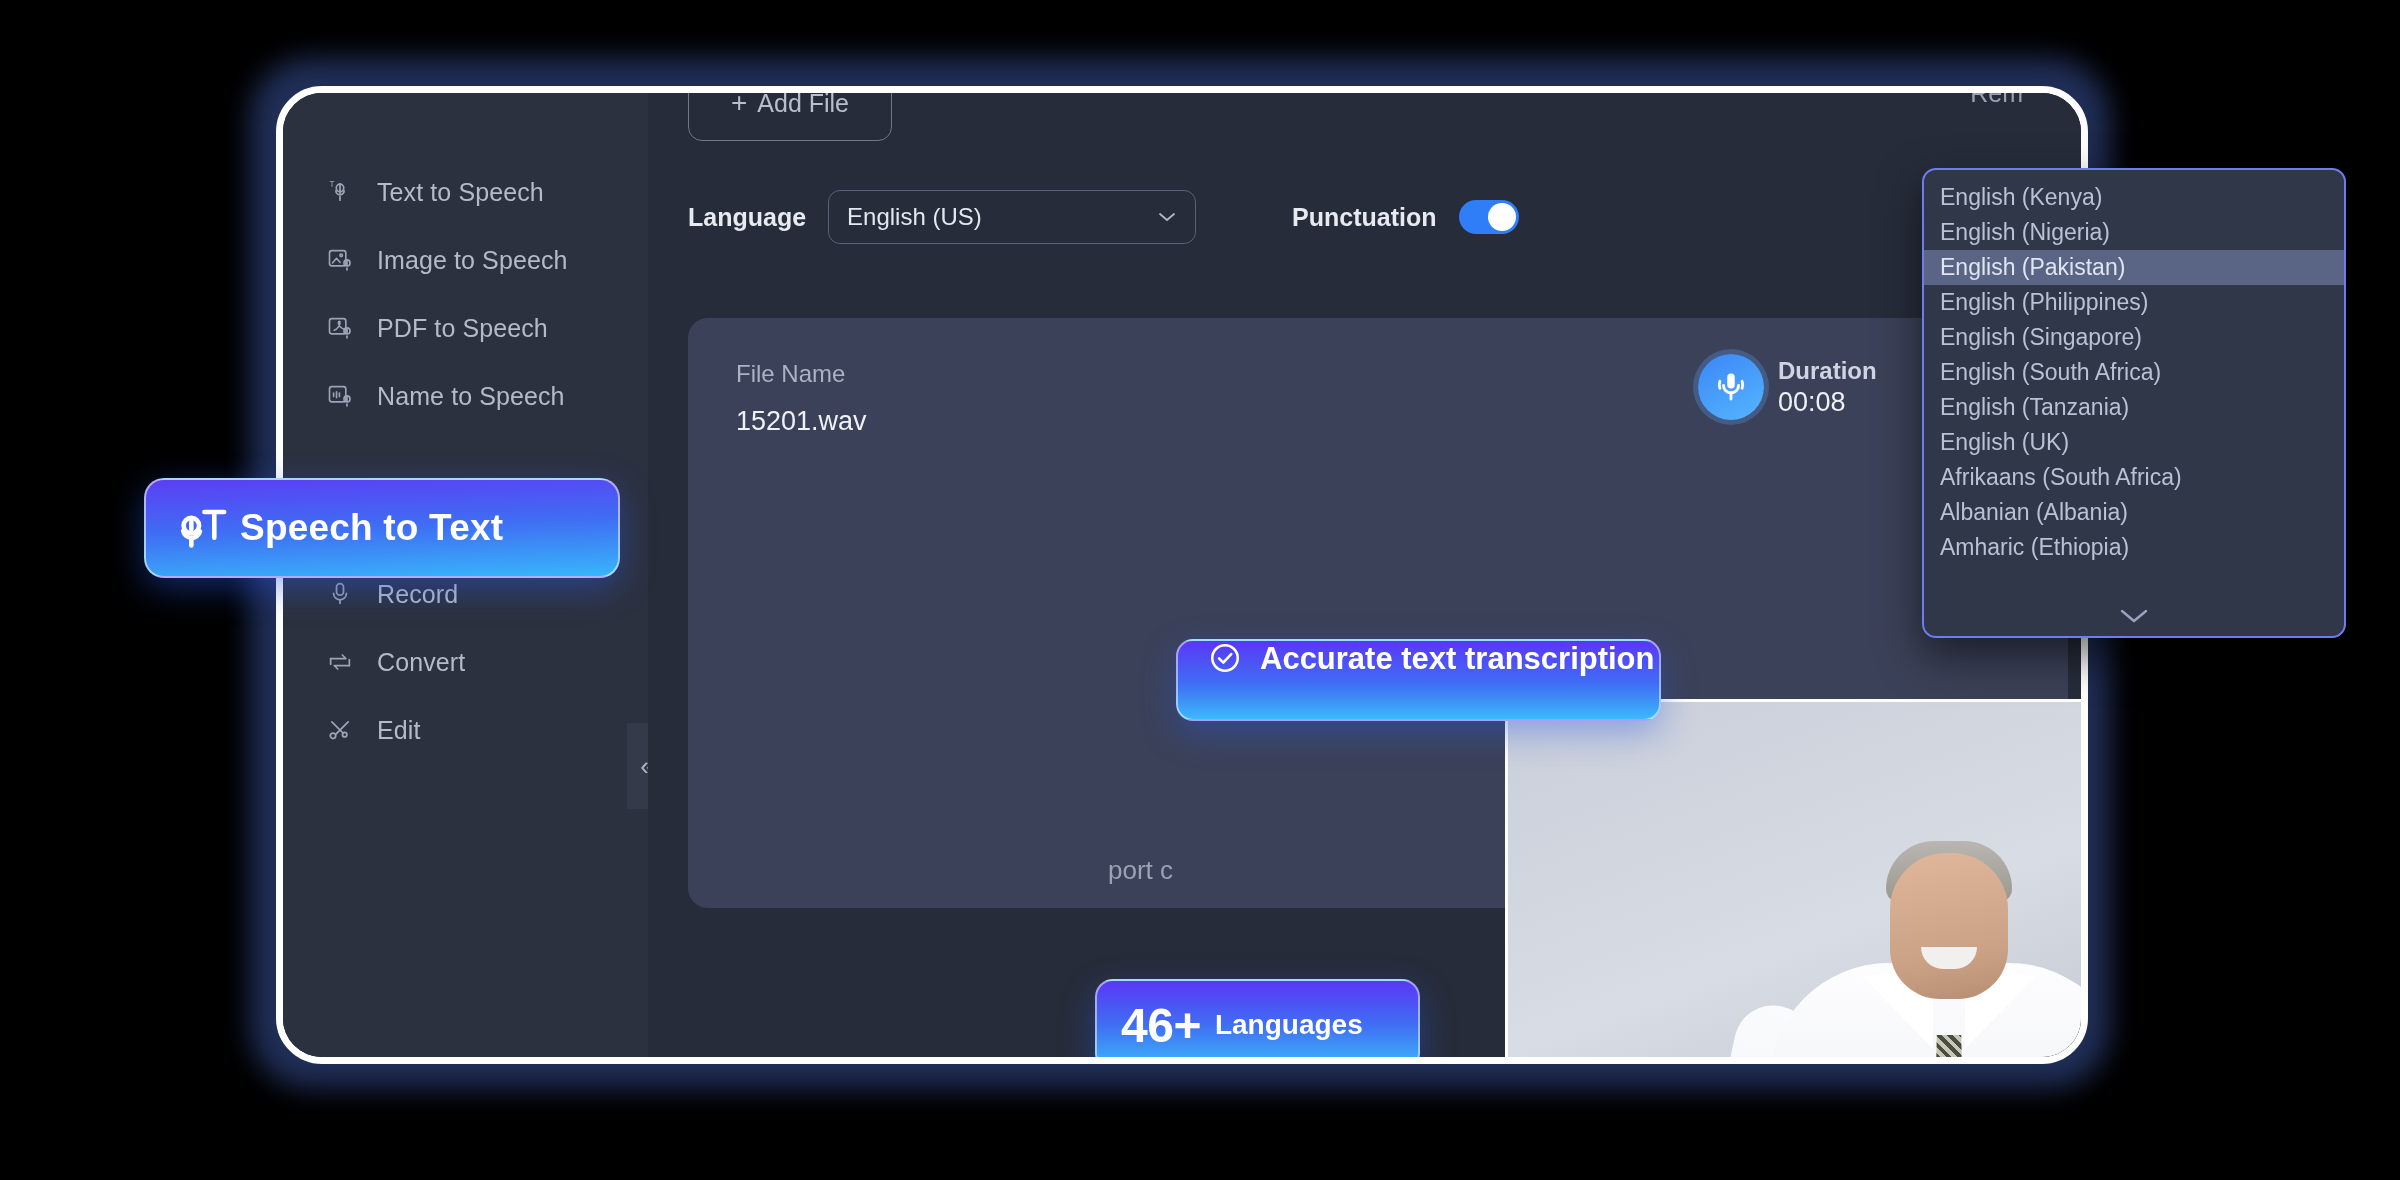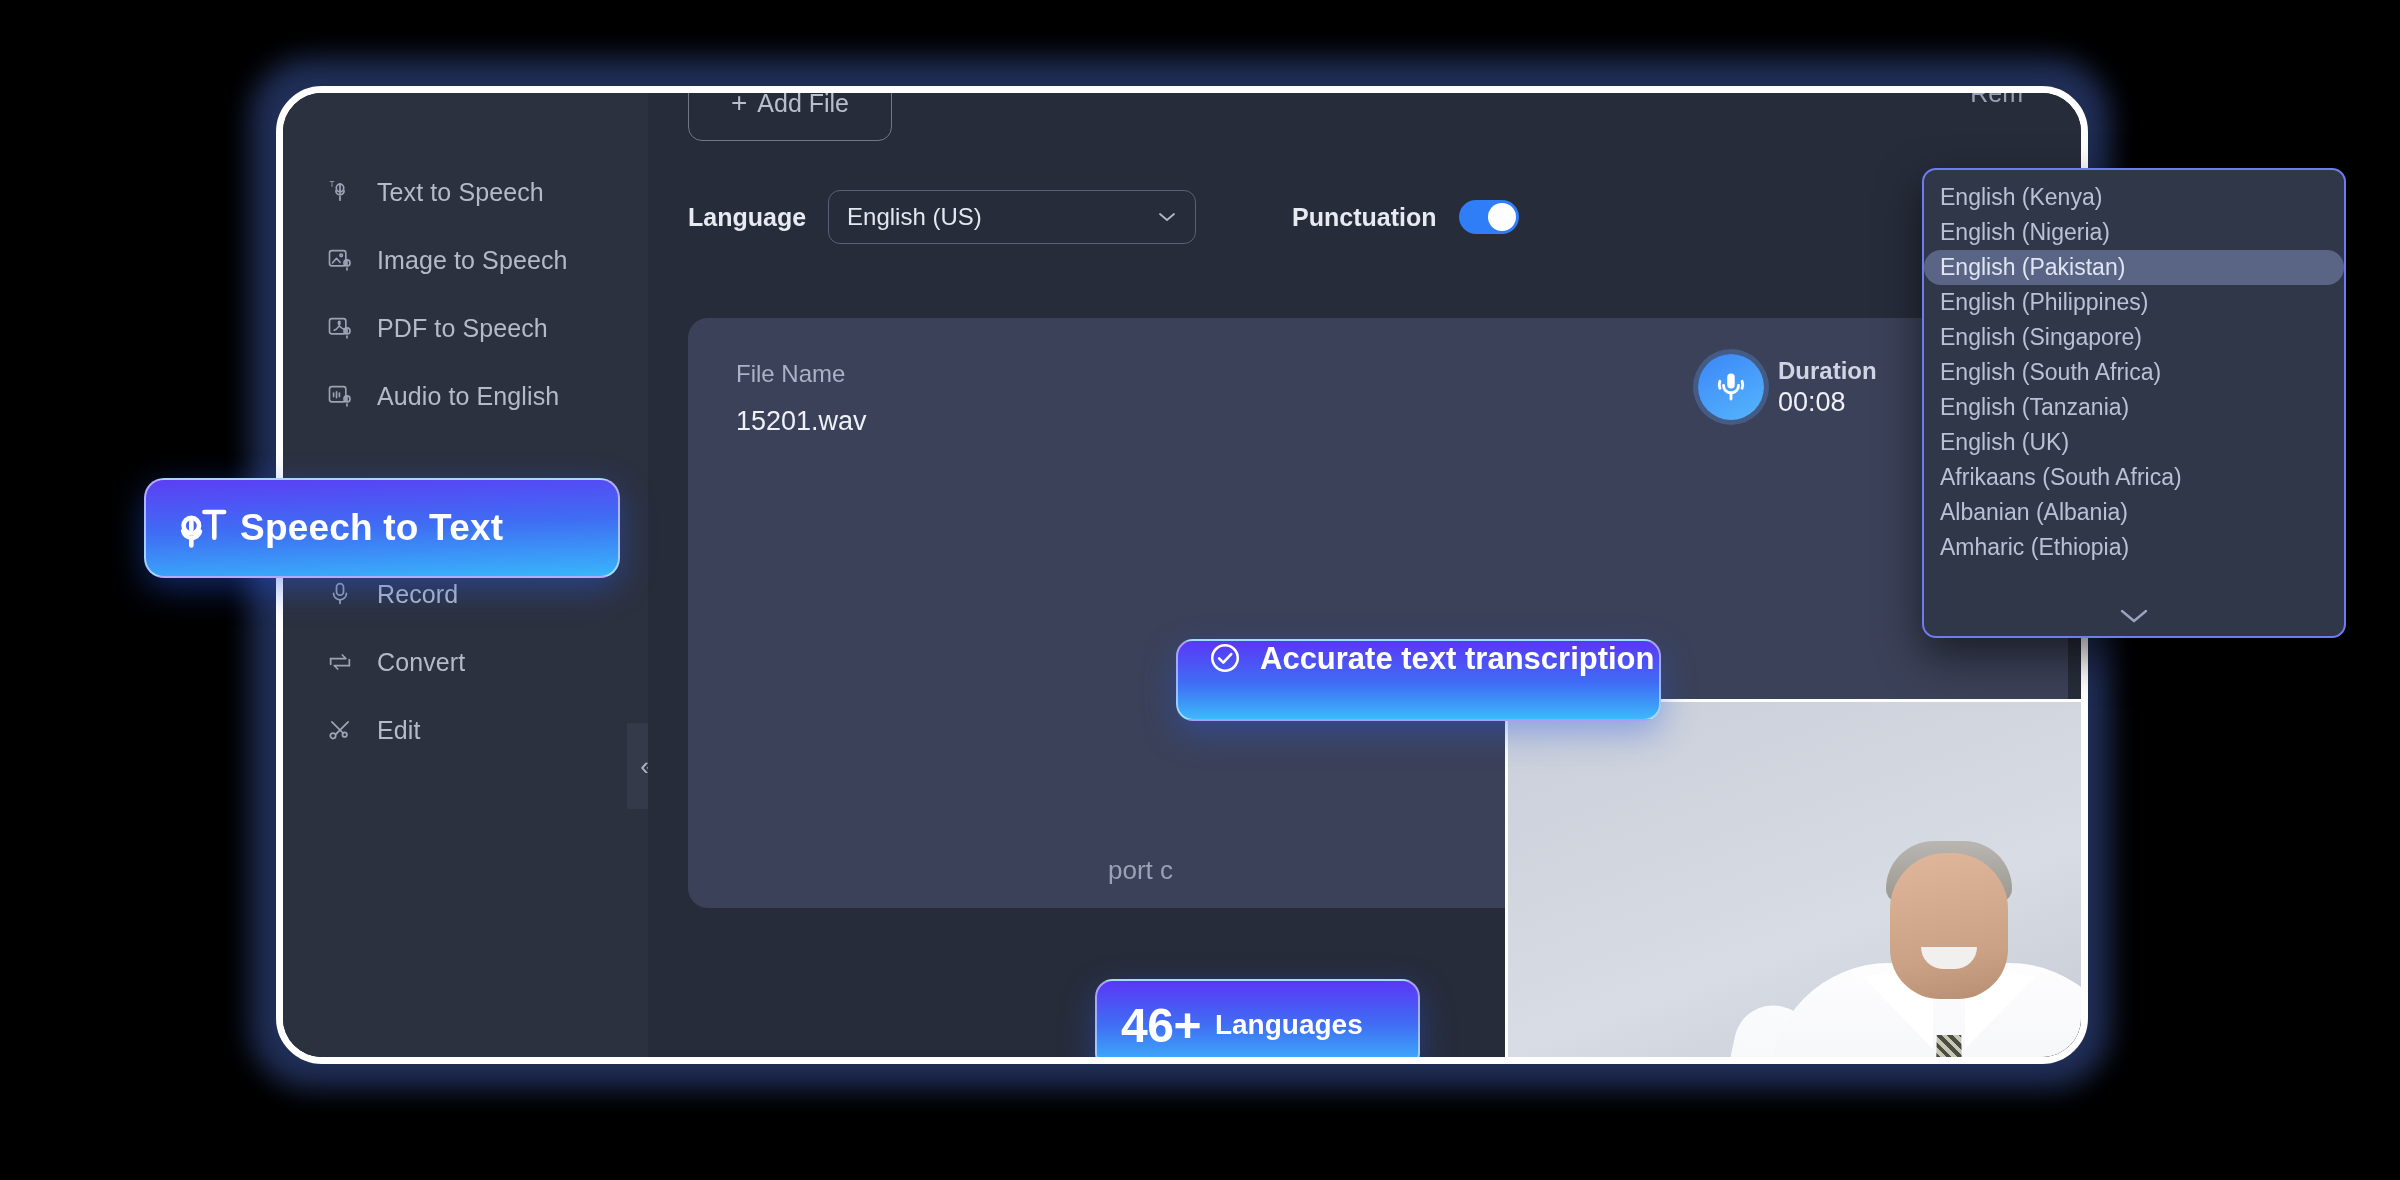--- a/index.html
+++ b/index.html
@@ -290,21 +290,21 @@
     z-index: 90;
     overflow: hidden;
   }
   .lang-opt {
     height: 35px;
     display:flex; align-items:center;
     padding: 0 16px;
     color:#b9c2d4; font-size:23px;
     white-space:nowrap;
   }
-  .lang-opt.sel { background:#5a6485; color:#dfe5f1;border-radius:17px; }
+  .lang-opt.sel { background:#5a6485; color:#dfe5f1; }
   .dd-more {
     position:absolute; left:0; right:0; bottom:8px;
     display:flex; align-items:center; justify-content:center;
     color:#9aa4bd; font-size:26px;
   }
 </style>
 </head>
 <body>
 
 <div id="stage">
@@ -359,21 +359,21 @@
         <div class="nav-item" style="top:280px">
           <span class="nav-ico">
             <svg viewBox="0 0 24 24" fill="none" stroke="currentColor" stroke-width="1.4" stroke-linecap="round" stroke-linejoin="round">
               <rect x="3" y="4" width="14" height="13" rx="2"></rect>
               <path d="M6.5 12.5v-3M9 13.5v-5M11.5 12.5v-3"></path>
               <path d="M18 13v4"></path>
                 <circle cx="18" cy="14.5" r="2.6"></circle>
                 <path d="M18 19v1.6"></path>
             </svg>
           </span>
-          <span class="nav-label">Audio to English</span>
+          <span class="nav-label">Name to Speech</span>
         </div>
 
         <div class="nav-item" style="top:410px">
           <span class="nav-ico">
             <svg viewBox="0 0 24 24" fill="none" stroke="currentColor" stroke-width="1.4" stroke-linecap="round" stroke-linejoin="round">
               <rect x="3" y="6" width="12" height="12" rx="2"></rect>
               <path d="M7 14v-4M9.5 15v-6M12 14v-4"></path>
               <path d="M8 4h9a2 2 0 0 1 2 2v9"></path>
             </svg>
           </span>

